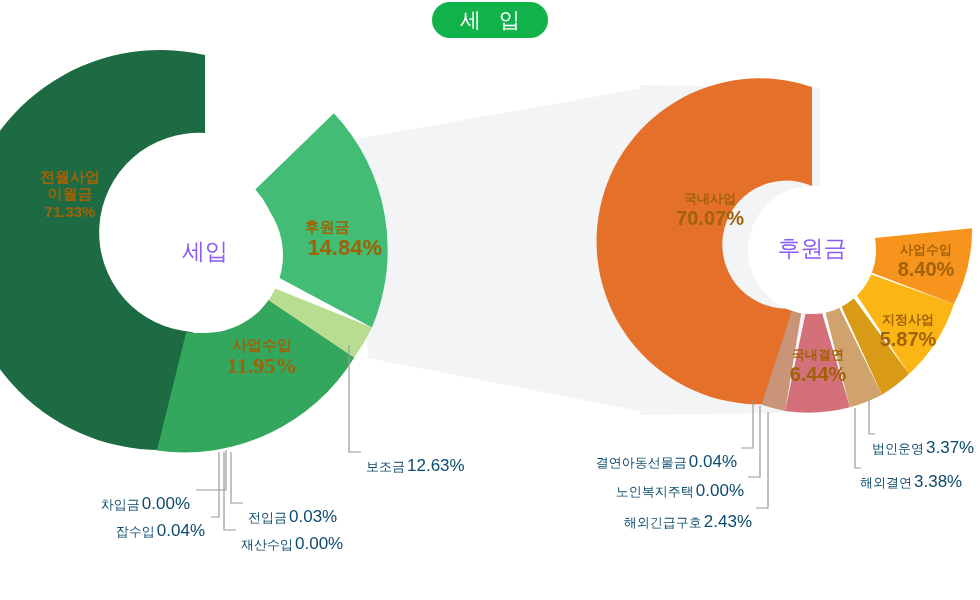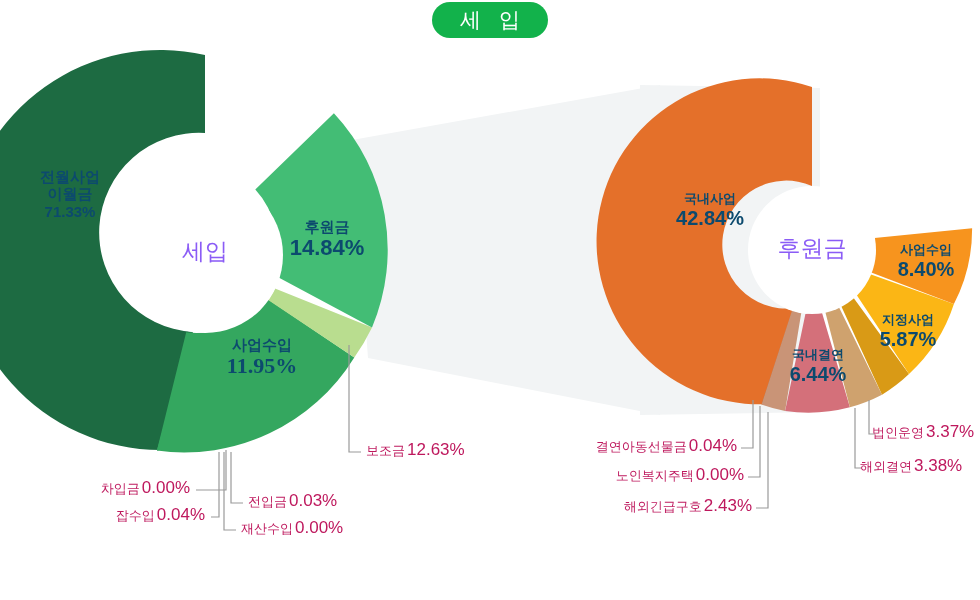--- a/index.html
+++ b/index.html
@@ -39,21 +39,21 @@
     justify-content: center;
     color: #ffffff;
     font-size: 21px;
     letter-spacing: 6px;
     text-indent: 6px;
     font-weight: 500;
     z-index: 5;
   }
   .seg-label {
     position: absolute;
-    color: #0c4a6e;
+    color: #a16207;
     text-align: center;
     line-height: 1.15;
     z-index: 4;
     pointer-events: none;
   }
   .seg-label .name {
     display: block;
     font-weight: bold;
   }
   .seg-label .pct {
@@ -61,23 +61,24 @@
     font-weight: bold;
   }
   .hub-label {
     position: absolute;
     color: #8b5cf6;
     text-align: center;
     z-index: 4;
   }
   .callout {
     position: absolute;
-    color: #be185d;
+    color: #0c4a6e;
     white-space: nowrap;
     z-index: 4;
+    margin-top: 16px;
   }
   .callout .c-name {
     font-size: 13px;
     font-weight: 500;
   }
   .callout .c-pct {
     font-size: 17px;
     font-weight: 500;
     margin-left: 2px;
   }
@@ -165,33 +166,33 @@
   <div class="title-pill" style="background:#12b24b;">세  입</div>
 
   <div class="seg-label" style="left:10px; top:168px; width:120px; font-size:15px;">
     <span class="name">전월사업</span>
     <span class="name">이월금</span>
     <span class="pct" style="font-size:15px;">71.33%</span>
   </div>
 
   <div class="seg-label" style="left:272px; top:218px; width:110px; font-size:15px;">
     <span class="name">후원금</span>
-    <span class="pct" style="font-size:22px;">14.84%</span>
+    <span class="pct" style="font-size:22px;text-align:right;">14.84%</span>
   </div>
 
   <div class="seg-label" style="left:207px; top:336px; width:110px; font-size:15px;">
     <span class="name">사업수입</span>
     <span class="pct" style="font-size:22px;font-family:Liberation Serif, serif;">11.95%</span>
   </div>
 
   <div class="hub-label" style="left:145px; top:236px; width:120px; font-size:23px;">세입</div>
 
   <div class="seg-label" style="left:650px; top:192px; width:120px; font-size:13px;">
     <span class="name">국내사업</span>
-    <span class="pct" style="font-size:20px;">42.84%</span>
+    <span class="pct" style="font-size:20px;">70.07%</span>
   </div>
 
   <div class="seg-label" style="left:878px; top:243px; width:96px; font-size:13px;">
     <span class="name">사업수입</span>
     <span class="pct" style="font-size:20px;">8.40%</span>
   </div>
 
   <div class="seg-label" style="left:862px; top:313px; width:92px; font-size:13px;">
     <span class="name">지정사업</span>
     <span class="pct" style="font-size:20px;">5.87%</span>

